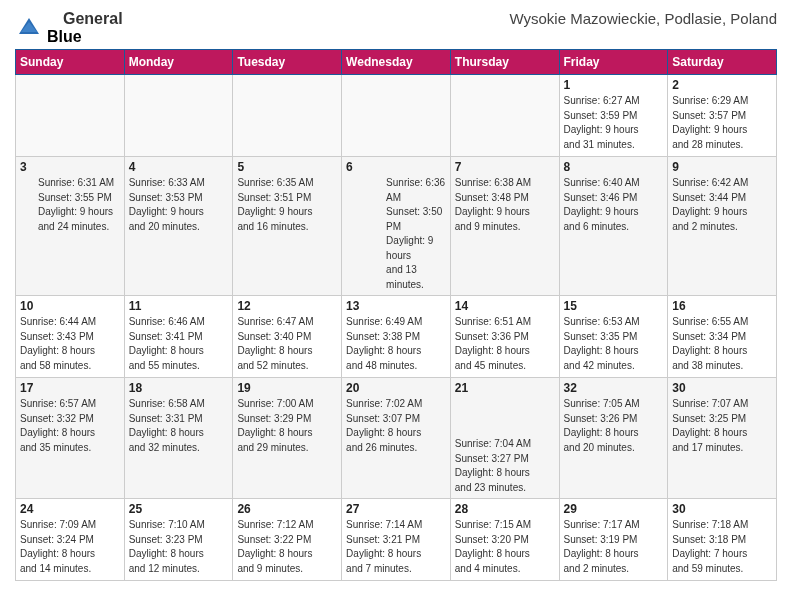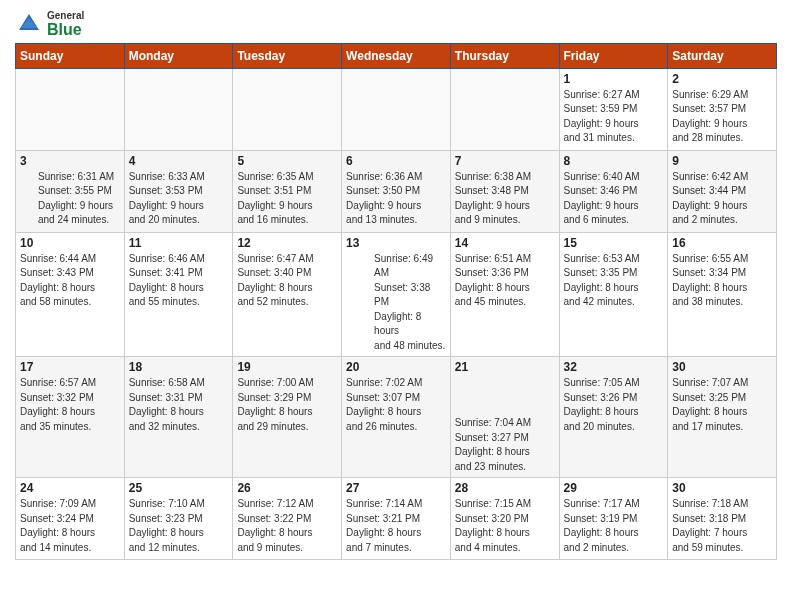--- a/index.html
+++ b/index.html
@@ -24,28 +24,29 @@
       display: flex;
       align-items: center;
       gap: 4px;
     }
     .logo-text {
       display: flex;
       flex-direction: column;
       line-height: 1.1;
     }
     .logo-general {
-      font-size: 10px;
+      font-size: 16px;
       font-weight: bold;
       color: #333;
+      margin-left: 16px;
     }
     .logo-blue {
       font-size: 16px;
       font-weight: bold;
-      color: #15803d;
+      color: #000000;
     }
     .logo-icon {
       width: 28px;
       height: 28px;
     }
     .title-area {
       text-align: right;
     }
     .month-title {
       font-size: 36px;
@@ -55,21 +56,21 @@
     .location-title {
       font-size: 15px;
       color: #444;
     }
     table {
       width: 100%;
       border-collapse: collapse;
       table-layout: fixed;
     }
     th {
-      background-color: #c2410c;
+      background-color: #be185d;
       color: #fff;
       font-size: 12px;
       font-weight: bold;
       padding: 5px 4px;
       text-align: left;
       border: 1px solid #1a5a9a;
     }
     td {
       border: 1px solid #ccc;
       vertical-align: top;
@@ -113,20 +114,21 @@
       <svg class="logo-icon" viewBox="0 0 28 28">
         <polygon points="14,4 24,20 4,20" fill="#2a6db5"></polygon>
         <polygon points="14,8 22,18 6,18" fill="#5599dd" opacity="0.5"></polygon>
       </svg>
       <div class="logo-text">
         <span class="logo-general">General</span>
         <span class="logo-blue">Blue</span>
       </div>
     </div>
     <div class="title-area">
+      <div class="location-title">Wysokie Mazowieckie, Podlasie, Poland</div>
     </div>
   </div>
 
   <table>
     <thead>
       <tr>
 
       <th>Sunday</th>
           <th>Monday</th>
           <th>Tuesday</th>
@@ -175,21 +177,21 @@
           </td>
           <td>
             <span class="day-num">5</span>
             <div class="day-info" style="white-space: pre-line;">Sunrise: 6:35 AM
 Sunset: 3:51 PM
 Daylight: 9 hours
 and 16 minutes.</div>
           </td>
           <td>
             <span class="day-num">6</span>
-            <div class="day-info" style="white-space: pre-line;">Sunrise: 6:36 AM
+            <div class="day-info" style="white-space: pre-line; margin-left: 40px;">Sunrise: 6:36 AM
 Sunset: 3:50 PM
 Daylight: 9 hours
 and 13 minutes.</div>
           </td>
           <td>
             <span class="day-num">7</span>
             <div class="day-info" style="white-space: pre-line;">Sunrise: 6:38 AM
 Sunset: 3:48 PM
 Daylight: 9 hours
 and 9 minutes.</div>
@@ -226,21 +228,21 @@
           </td>
           <td>
             <span class="day-num">12</span>
             <div class="day-info" style="white-space: pre-line;">Sunrise: 6:47 AM
 Sunset: 3:40 PM
 Daylight: 8 hours
 and 52 minutes.</div>
           </td>
           <td>
             <span class="day-num">13</span>
-            <div class="day-info" style="white-space: pre-line; margin-left: 28px;">Sunrise: 6:49 AM
+            <div class="day-info" style="white-space: pre-line;">Sunrise: 6:49 AM
 Sunset: 3:38 PM
 Daylight: 8 hours
 and 48 minutes.</div>
           </td>
           <td>
             <span class="day-num">14</span>
             <div class="day-info" style="white-space: pre-line;">Sunrise: 6:51 AM
 Sunset: 3:36 PM
 Daylight: 8 hours
 and 45 minutes.</div>

